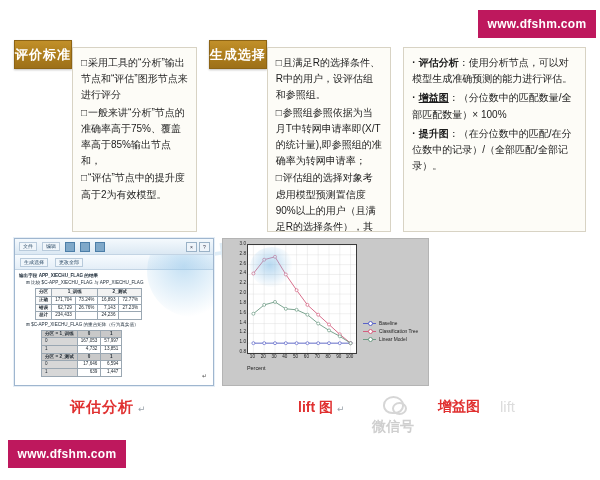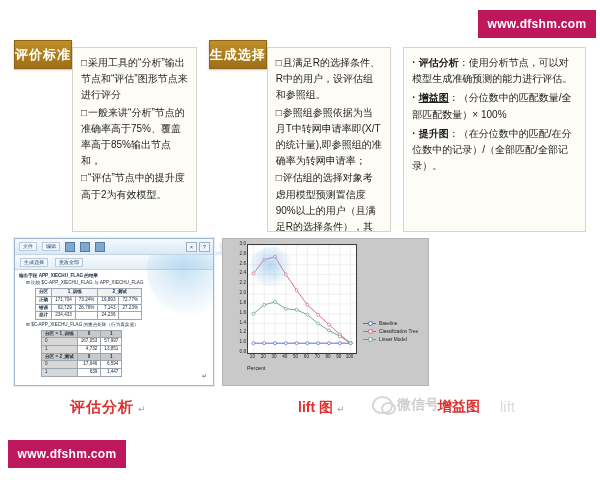--- a/index.html
+++ b/index.html
@@ -142,20 +142,21 @@
   .cap-2{left:298px;top:399px;font-size:14px;}
   .cap-3{left:438px;top:398px;font-size:14px;}
   .pilcrow{color:#9aa3ab;font-size:9px;font-weight:normal;margin-left:4px;}
 
   
   .wechat{
     position:absolute;left:372px;top:396px;
     display:flex;align-items:center;gap:4px;
     color:#cfcfcf;font-size:14px;font-weight:bold;
     pointer-events:none;
+    flex-direction:column;
   }
   .wechat .wx{
     width:17px;height:14px;border-radius:50% 50% 45% 45%;
     border:2px solid #d6d6d6;position:relative;
   }
   .wechat .wx::after{
     content:"";position:absolute;right:-5px;bottom:-3px;
     width:11px;height:9px;border-radius:50%;border:2px solid #d6d6d6;
     background:transparent;
   }

